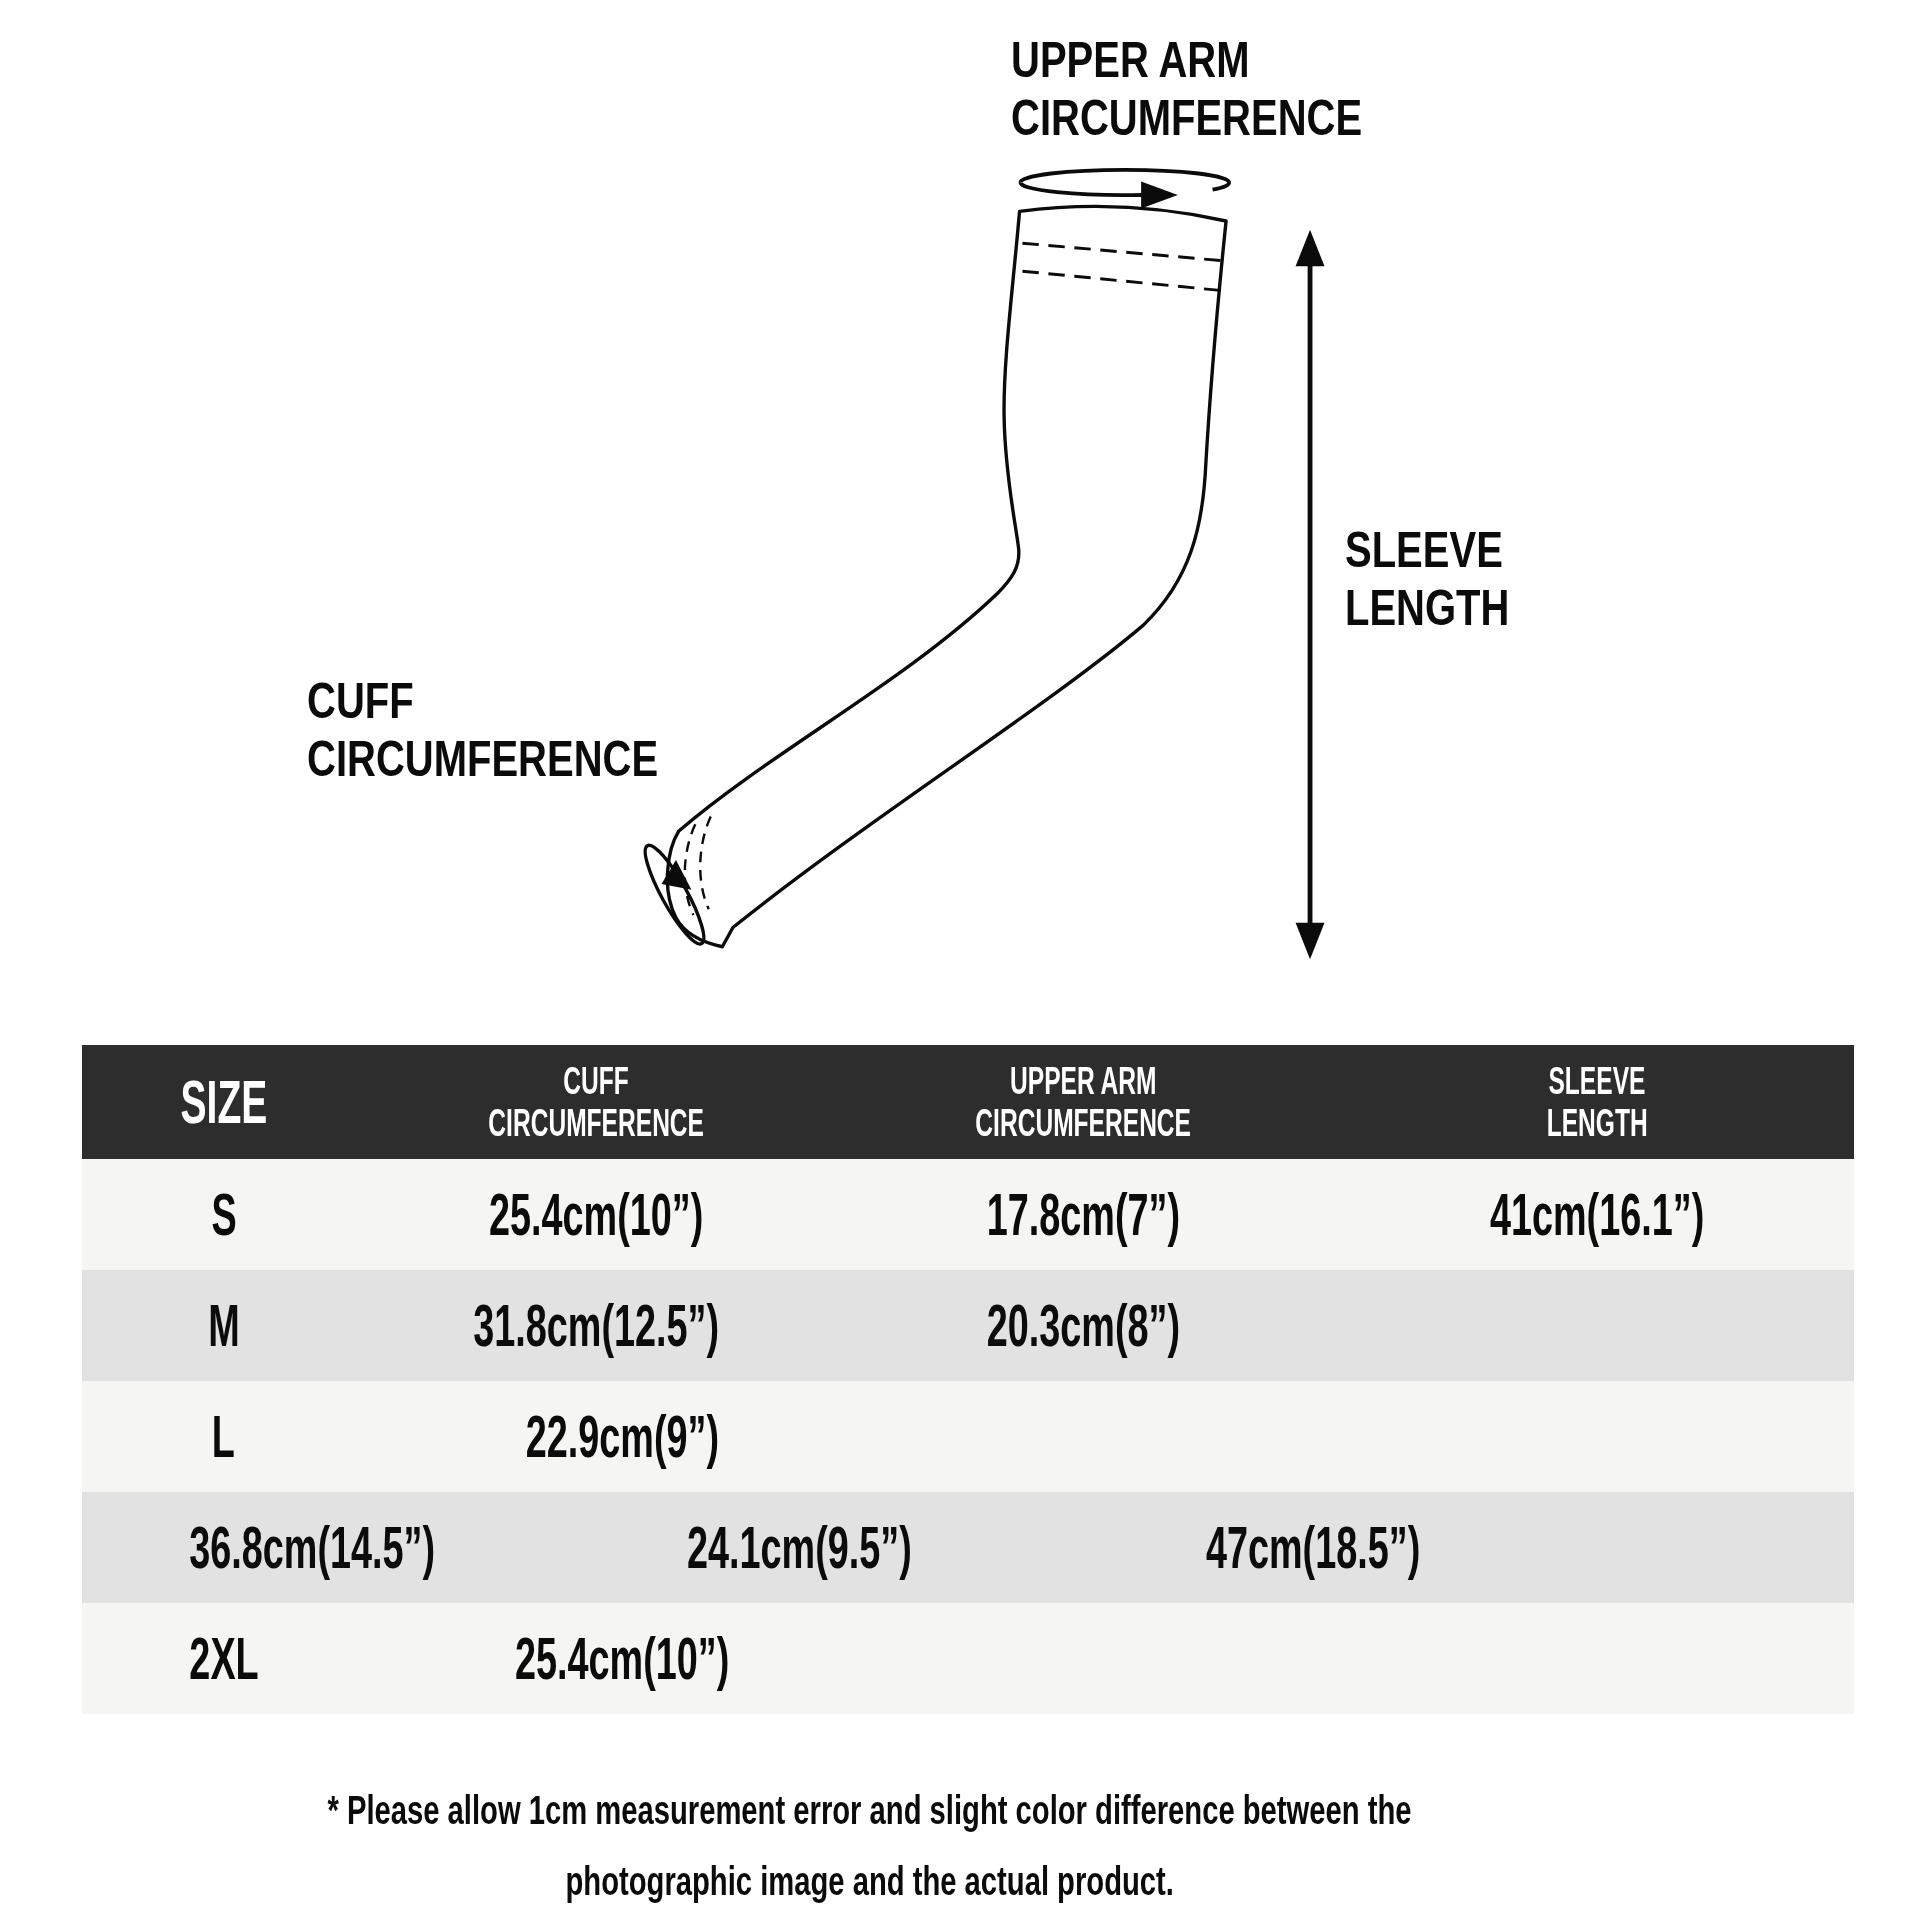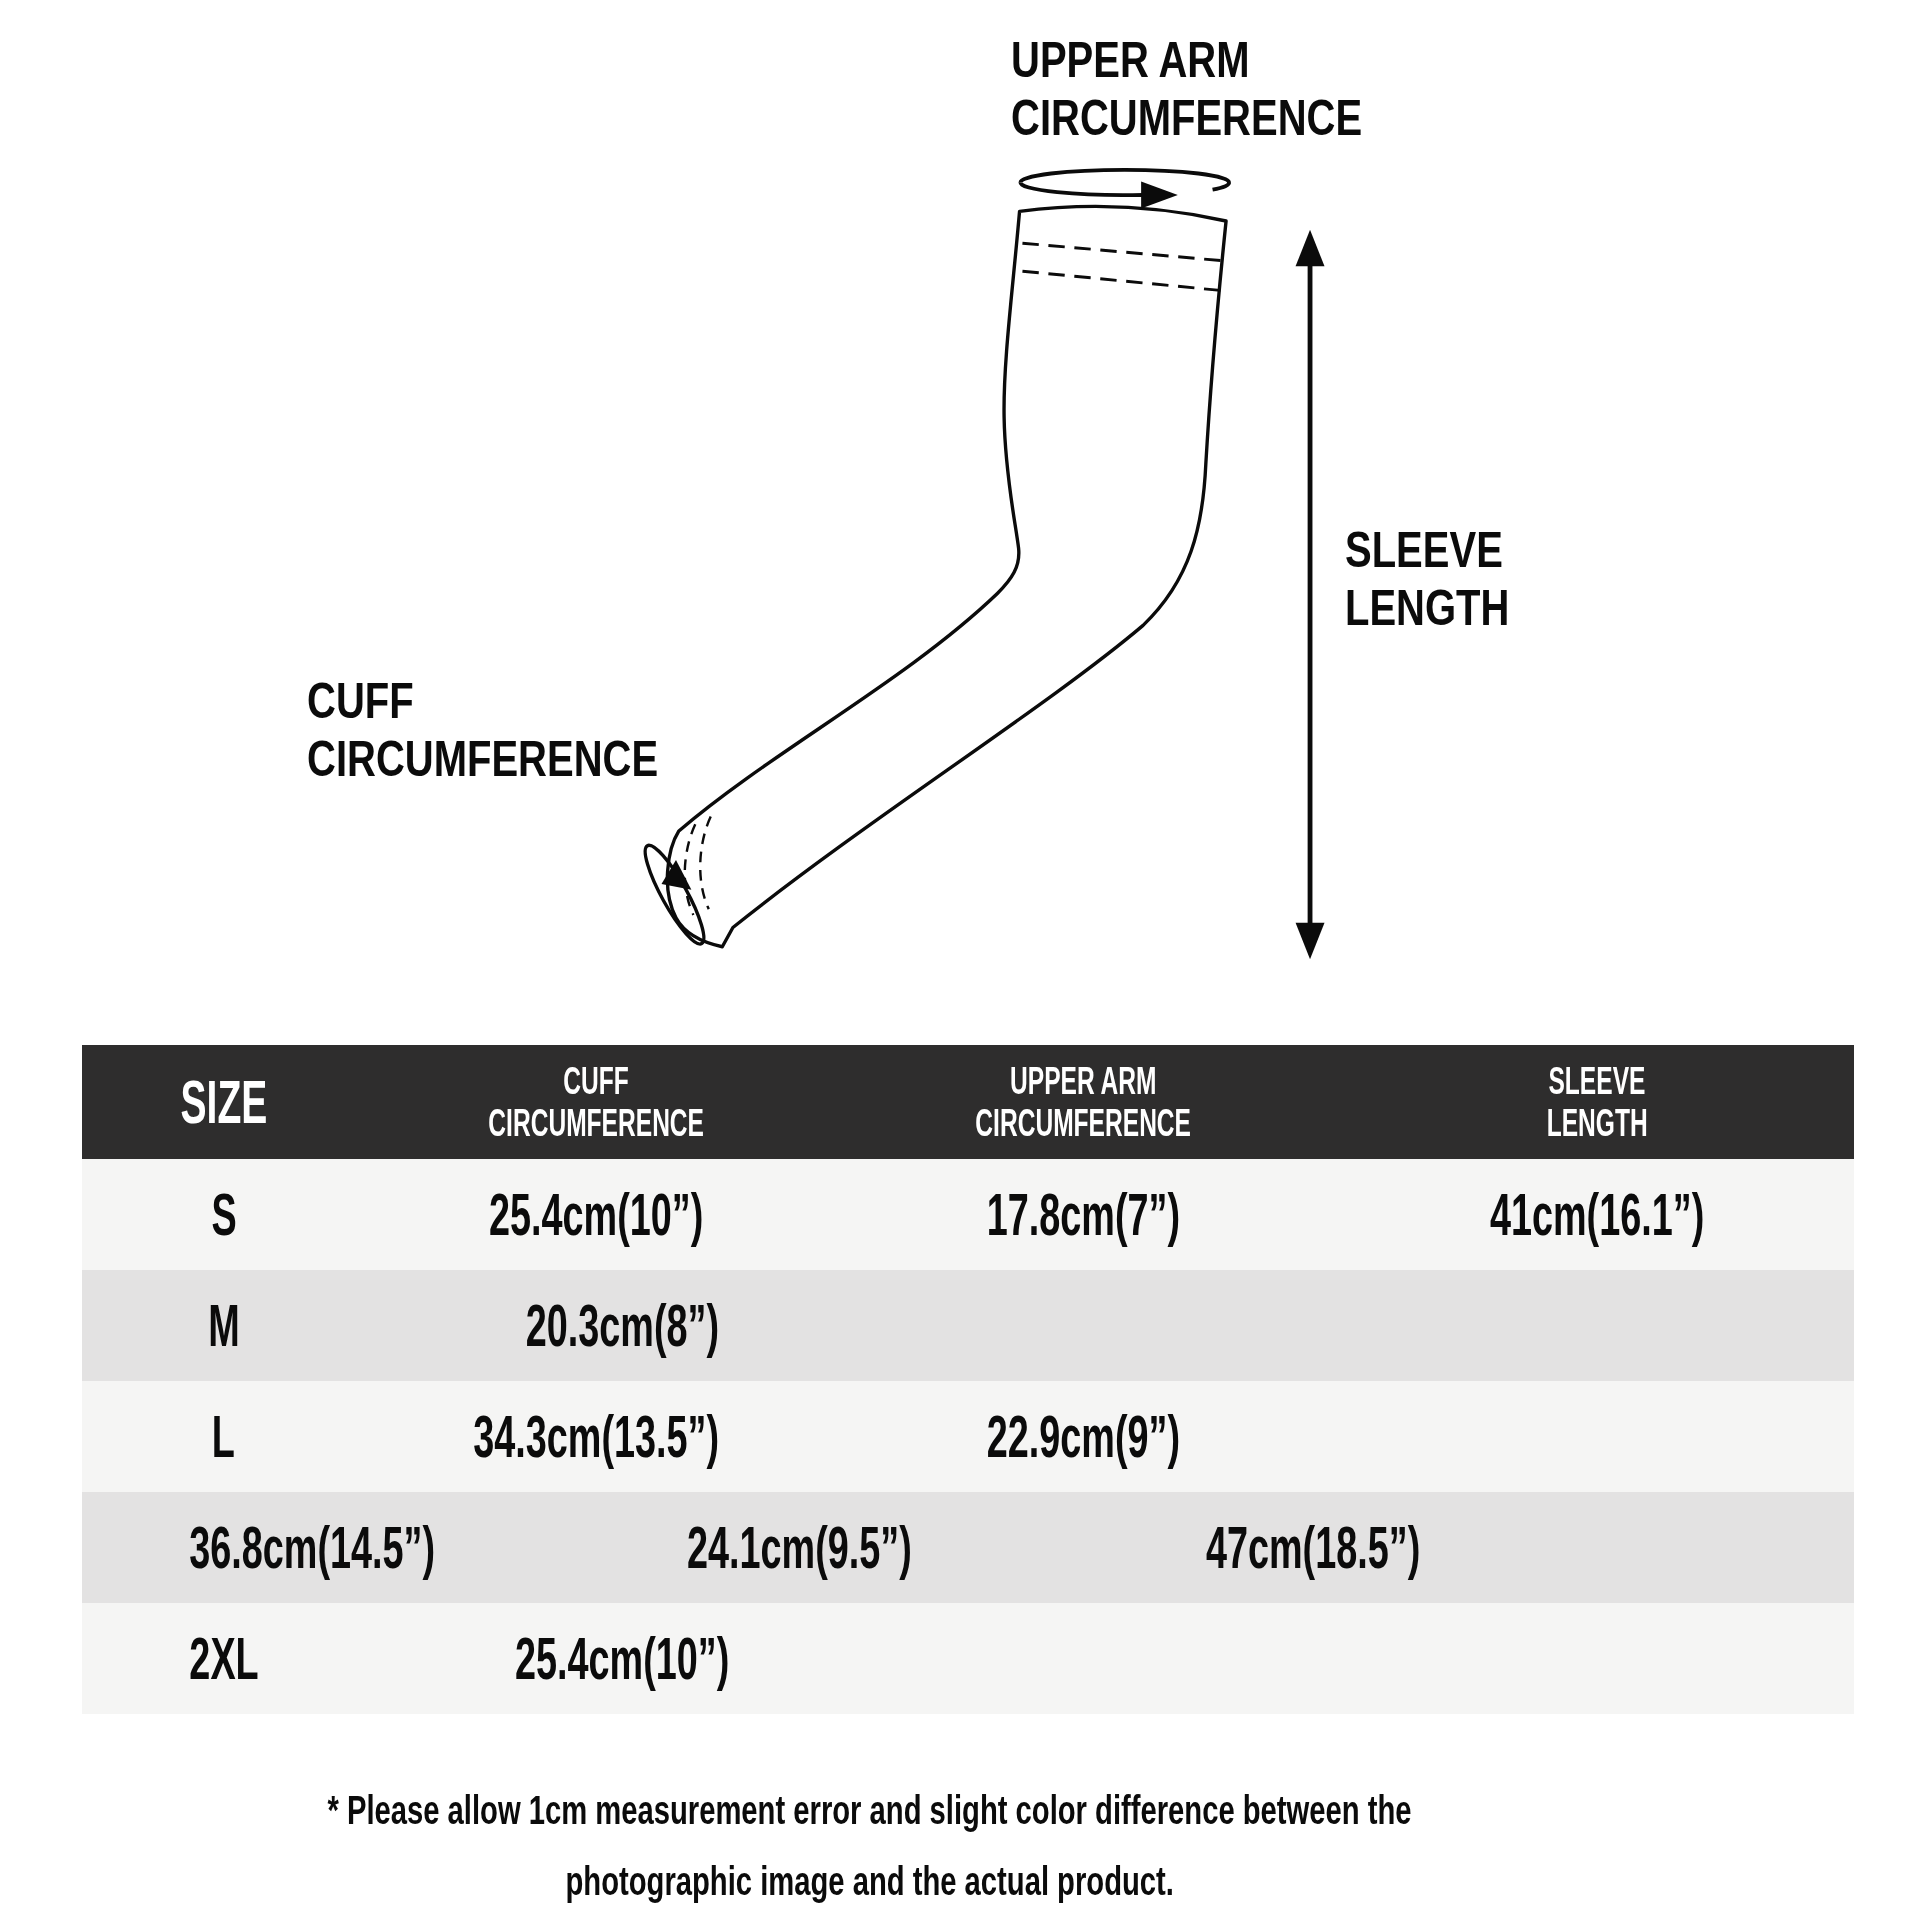--- a/index.html
+++ b/index.html
@@ -123,31 +123,31 @@
       </div>
     <div class="col c3 cell-val">
         <span class="cond">41cm(16.1”)</span>
       </div>
   </div>
 
   <div class="trow tbody-row even">
     <div class="col c0 cell-val">
         <span class="cond">M</span>
       </div>
+    <div class="col c1 cell-val">
+        <span class="cond">31.8cm(12.5”)</span>
+      </div>
     <div class="col c2 cell-val">
         <span class="cond">20.3cm(8”)</span>
       </div>
   </div>
 
   <div class="trow tbody-row odd">
     <div class="col c0 cell-val">
         <span class="cond">L</span>
-      </div>
-    <div class="col c1 cell-val">
-        <span class="cond">34.3cm(13.5”)</span>
       </div>
     <div class="col c2 cell-val">
         <span class="cond">22.9cm(9”)</span>
       </div>
   </div>
 
   <div class="trow tbody-row even">
     <div class="col c1 cell-val">
         <span class="cond">36.8cm(14.5”)</span>
       </div>

